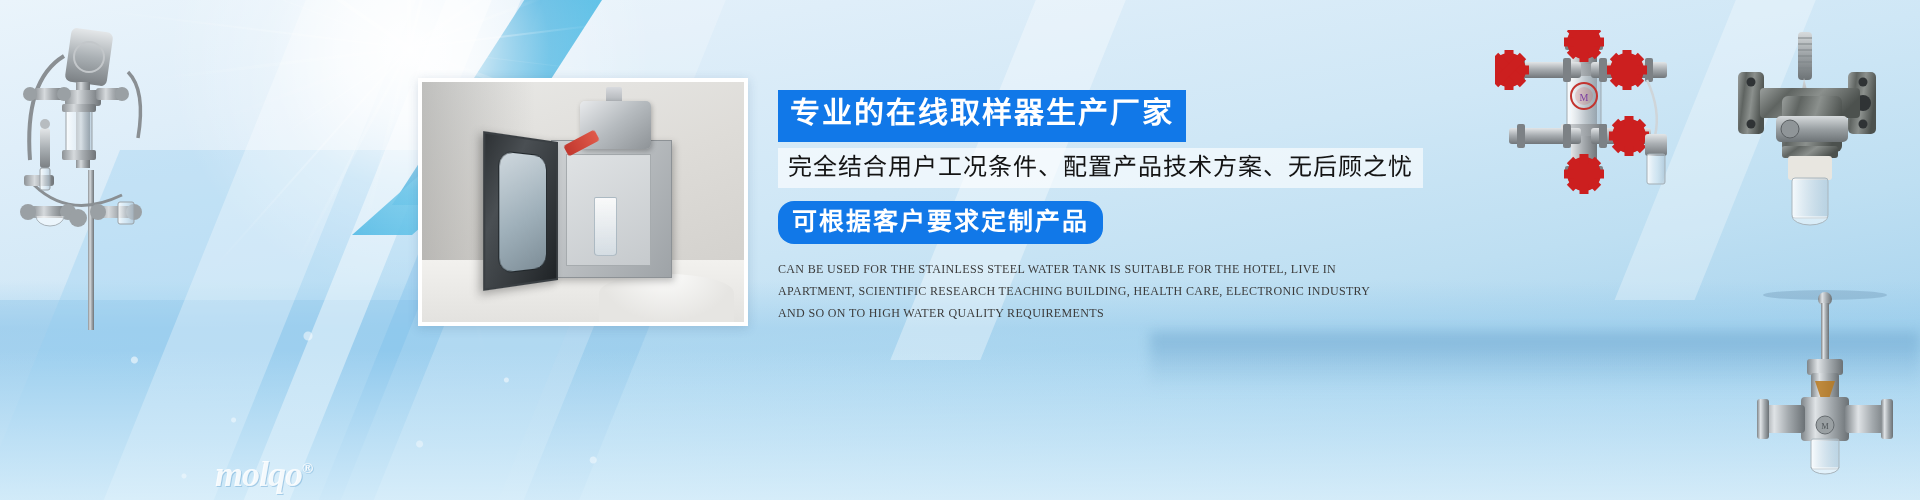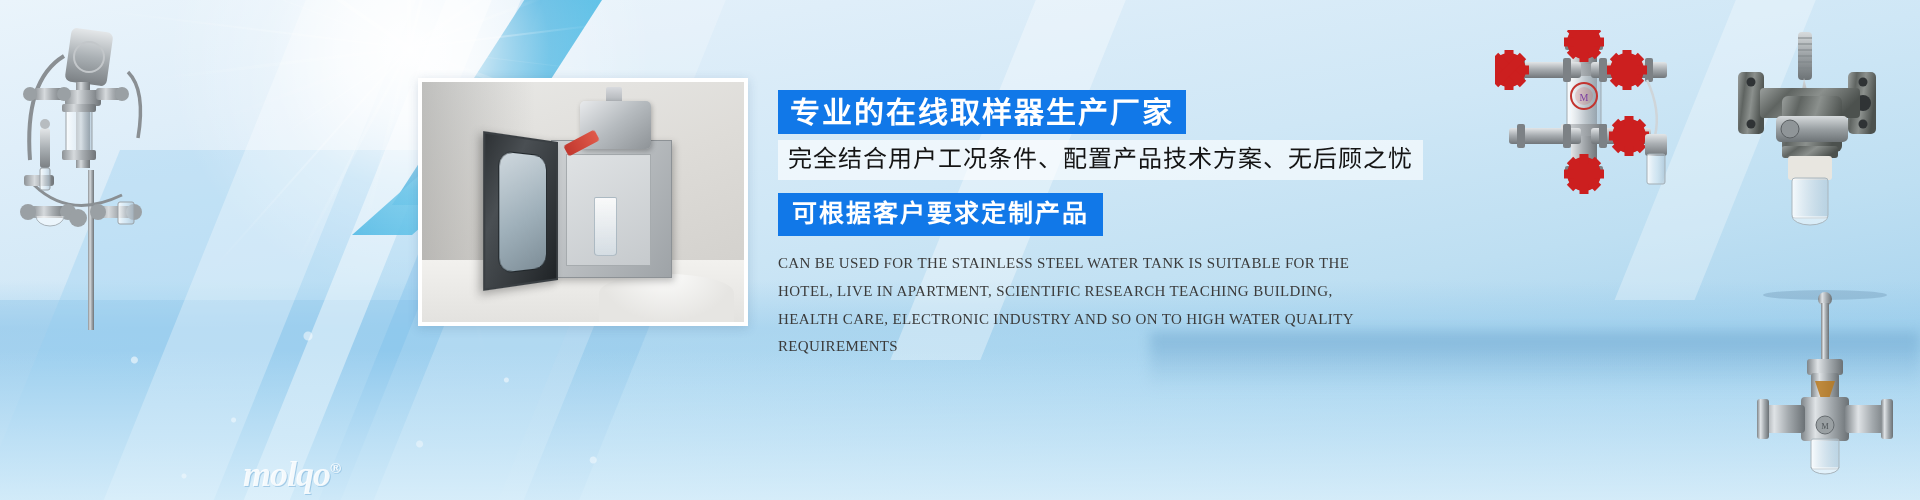--- a/index.html
+++ b/index.html
@@ -185,21 +185,21 @@
 
   .headline-blue {
     display: inline-block;
     margin-top: 14px;
     background: #1178e8;
     color: #ffffff;
     font-size: 30px;
     font-weight: 700;
     letter-spacing: 2px;
     line-height: 1;
-    padding: 8px 12px 6px 12px;
+    padding: 8px 12px 14px 12px;
     white-space: nowrap;
   }
 
   .subline {
     display: inline-block;
     margin-top: 6px;
     background: rgba(255,255,255,0.62);
     color: #141414;
     font-size: 24px;
     font-weight: 500;
@@ -213,44 +213,44 @@
     display: inline-block;
     margin-top: 13px;
     background: #1178e8;
     color: #ffffff;
     font-size: 25px;
     font-weight: 700;
     letter-spacing: 2px;
     line-height: 1;
     padding: 8px 14px 10px 14px;
     white-space: nowrap;
+    border-radius: 16px;
   }
 
   .eng-text {
     margin-top: 14px;
     width: 600px;
     font-family: "Liberation Serif", "DejaVu Serif", serif;
-    font-size: 15px;
+    font-size: 12px;
     letter-spacing: .35px;
     line-height: 1.85;
     color: #3b3b3b;
     text-transform: uppercase;
   }
 
   
   .watermark {
     position:absolute; left: 215px; top: 453px;
     font-family: "Liberation Serif", "DejaVu Serif", serif;
     font-size: 36px;
     font-weight: 700;
     font-style: italic;
     letter-spacing: -1px;
     color: rgba(255,255,255,0.88);
     text-shadow: 1px 1px 0 rgba(120,175,215,.55);
-    margin-left: 28px;
   }
   .watermark sup { font-size: 15px; vertical-align: super; font-style: normal; }
 </style>
 </head>
 <body>
 
 <div id="banner">
 
   <div class="bg-layer">
     <div class="horizon"></div>

